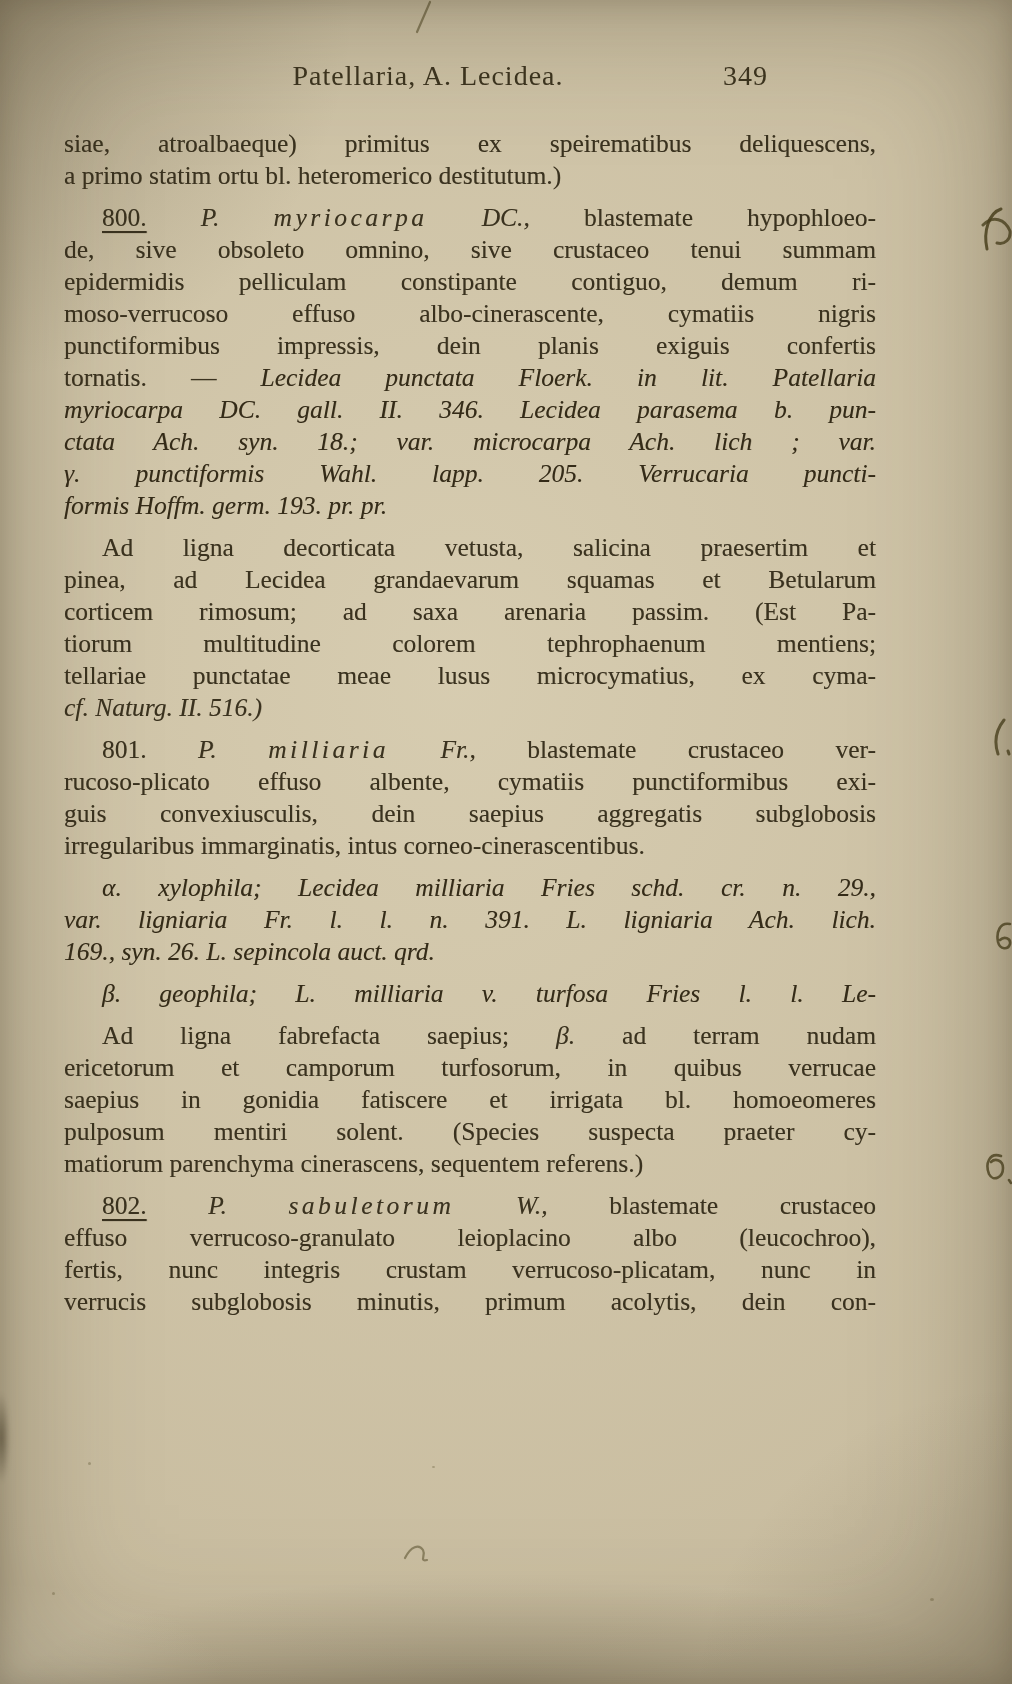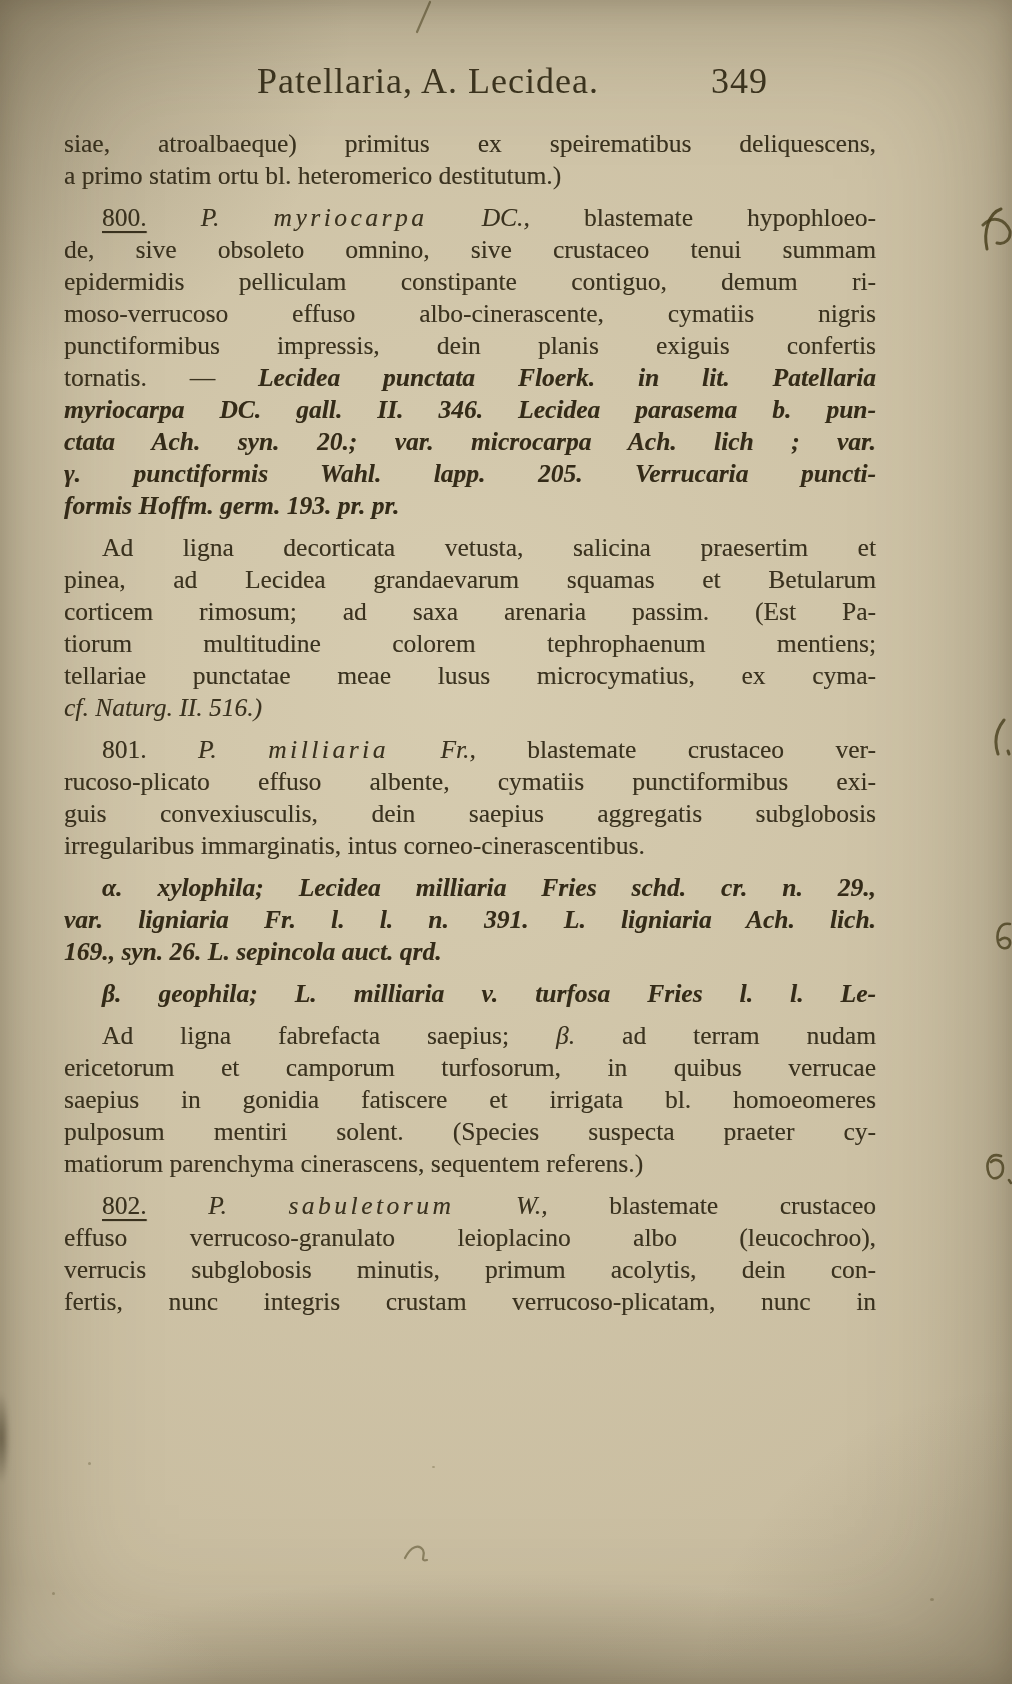--- a/index.html
+++ b/index.html
@@ -18,39 +18,39 @@
       radial-gradient(ellipse 60% 8% at 50% 100%, rgba(70,60,38,.24), rgba(70,60,38,0) 80%),
       radial-gradient(ellipse 30% 8% at 0% 100%, rgba(240,233,210,.40), rgba(240,233,210,0) 75%),
       #c8bc9f;
   }
   .page::after {
     content: ""; position: absolute; inset: 0; pointer-events: none;
     box-shadow: inset 0 0 150px rgba(62,52,30,.40), inset 0 0 28px rgba(62,52,30,.22);
   }
   .running-header {
     position: absolute; left: 68px; top: 60px; width: 812px; height: 36px;
-    font-size: 36px; color: #3c341f; letter-spacing: 1px;
+    font-size: 28px; color: #3c341f; letter-spacing: 1px;
   }
   .header-title {
     position: absolute; left: calc(50% - 46px); transform: translateX(-50%);
     white-space: nowrap;
   }
   .page-number { position: absolute; right: 112px; }
   .text-block {
     position: absolute; left: 64px; top: 128px; width: 812px;
     font-size: 25.5px; line-height: 32px; color: #3a321f;
     text-shadow: 0.3px 0.3px 0.6px rgba(56,46,26,.35);
   }
   .para + .para { margin-top: 10px; }
   .line { text-align: justify; text-align-last: justify; }
   .line.last { text-align-last: left; }
   .line.indent { text-indent: 38px; }
   .seg-r { font-style: normal; }
   .seg-i { font-style: italic; }
-  .seg-bi { font-style: italic; font-weight: bold; color: #342b18; }
+  .seg-bi { font-style: italic; font-weight: normal; color: #342b18; }
   .seg-u { text-decoration: underline; text-decoration-thickness: 2px; text-underline-offset: 5px; }
   .seg-isp { font-style: italic; letter-spacing: 3.5px; }
   .margin-mark { position: absolute; }
   .margin-mark path { fill: none; stroke: #4c431f; stroke-linecap: round; stroke-linejoin: round; }
   .speck { position: absolute; border-radius: 50%; background: #4c431f; opacity: .30; }
   .edge-smudge {
     position: absolute; left: -8px; top: 1392px; width: 18px; height: 92px;
     background: radial-gradient(closest-side, rgba(50,42,24,.55), rgba(50,42,24,0));
     filter: blur(2px);
   }
@@ -71,21 +71,21 @@
         <div class="line last"><span class="seg-r">a primo statim ortu bl. heteromerico destitutum.)</span></div>
       </div>
       <div class="para">
         <div class="line indent"><span class="seg-r seg-u">800.</span><span class="seg-i"> P. </span><span class="seg-isp">myriocarpa</span><span class="seg-i"> DC.,</span><span class="seg-r"> blastemate hypophloeo-</span></div>
         <div class="line"><span class="seg-r">de, sive obsoleto omnino, sive crustaceo tenui summam</span></div>
         <div class="line"><span class="seg-r">epidermidis pelliculam constipante contiguo, demum ri-</span></div>
         <div class="line"><span class="seg-r">moso-verrucoso effuso albo-cinerascente, cymatiis nigris</span></div>
         <div class="line"><span class="seg-r">punctiformibus impressis, dein planis exiguis confertis</span></div>
         <div class="line"><span class="seg-r">tornatis. — </span><span class="seg-bi">Lecidea punctata Floerk. in lit. Patellaria</span></div>
         <div class="line"><span class="seg-bi">myriocarpa DC. gall. II. 346. Lecidea parasema b. pun-</span></div>
-        <div class="line"><span class="seg-bi">ctata Ach. syn. 20.; var. microcarpa Ach. lich ; var.</span></div>
+        <div class="line"><span class="seg-bi">ctata Ach. syn. 18.; var. microcarpa Ach. lich ; var.</span></div>
         <div class="line"><span class="seg-bi">γ. punctiformis Wahl. lapp. 205. Verrucaria puncti-</span></div>
         <div class="line last"><span class="seg-bi">formis Hoffm. germ. 193. pr. pr.</span></div>
       </div>
       <div class="para">
         <div class="line indent"><span class="seg-r">Ad ligna decorticata vetusta, salicina praesertim et</span></div>
         <div class="line"><span class="seg-r">pinea, ad Lecidea grandaevarum squamas et Betularum</span></div>
         <div class="line"><span class="seg-r">corticem rimosum; ad saxa arenaria passim. (Est Pa-</span></div>
         <div class="line"><span class="seg-r">tiorum multitudine colorem tephrophaenum mentiens;</span></div>
         <div class="line"><span class="seg-r">tellariae punctatae meae lusus microcymatius, ex cyma-</span></div>
         <div class="line last"><span class="seg-i">cf. Naturg. II. 516.)</span></div>
@@ -107,22 +107,22 @@
       <div class="para">
         <div class="line indent"><span class="seg-r">Ad ligna fabrefacta saepius; </span><span class="seg-i">β.</span><span class="seg-r"> ad terram nudam</span></div>
         <div class="line"><span class="seg-r">ericetorum et camporum turfosorum, in quibus verrucae</span></div>
         <div class="line"><span class="seg-r">saepius in gonidia fatiscere et irrigata bl. homoeomeres</span></div>
         <div class="line"><span class="seg-r">pulposum mentiri solent. (Species suspecta praeter cy-</span></div>
         <div class="line last"><span class="seg-r">matiorum parenchyma cinerascens, sequentem referens.)</span></div>
       </div>
       <div class="para">
         <div class="line indent"><span class="seg-r seg-u">802.</span><span class="seg-i"> P. </span><span class="seg-isp">sabuletorum</span><span class="seg-i"> W.,</span><span class="seg-r"> blastemate crustaceo</span></div>
         <div class="line"><span class="seg-r">effuso verrucoso-granulato leioplacino albo (leucochroo),</span></div>
+        <div class="line"><span class="seg-r">fertis, nunc integris crustam verrucoso-plicatam, nunc in</span></div>
         <div class="line"><span class="seg-r">verrucis subglobosis minutis, primum acolytis, dein con-</span></div>
-        <div class="line"><span class="seg-r">fertis, nunc integris crustam verrucoso-plicatam, nunc in</span></div>
       </div>
     </main>
 
   <svg class="margin-mark" style="left:981px; top:205px;" width="31" height="48" viewBox="0 0 31 48">
     <path d="M6 44 C2 26 8 8 20 4" stroke-width="3" opacity="0.85"></path>
     <path d="M2 20 C12 10 24 14 29 26 C30 34 24 40 16 38" stroke-width="3" opacity="0.8"></path>
   </svg>
 
   <svg class="margin-mark" style="left:992px; top:718px;" width="20" height="40" viewBox="0 0 20 40">
     <path d="M12 2 C4 12 2 24 6 36" stroke-width="3" opacity="0.8"></path>

